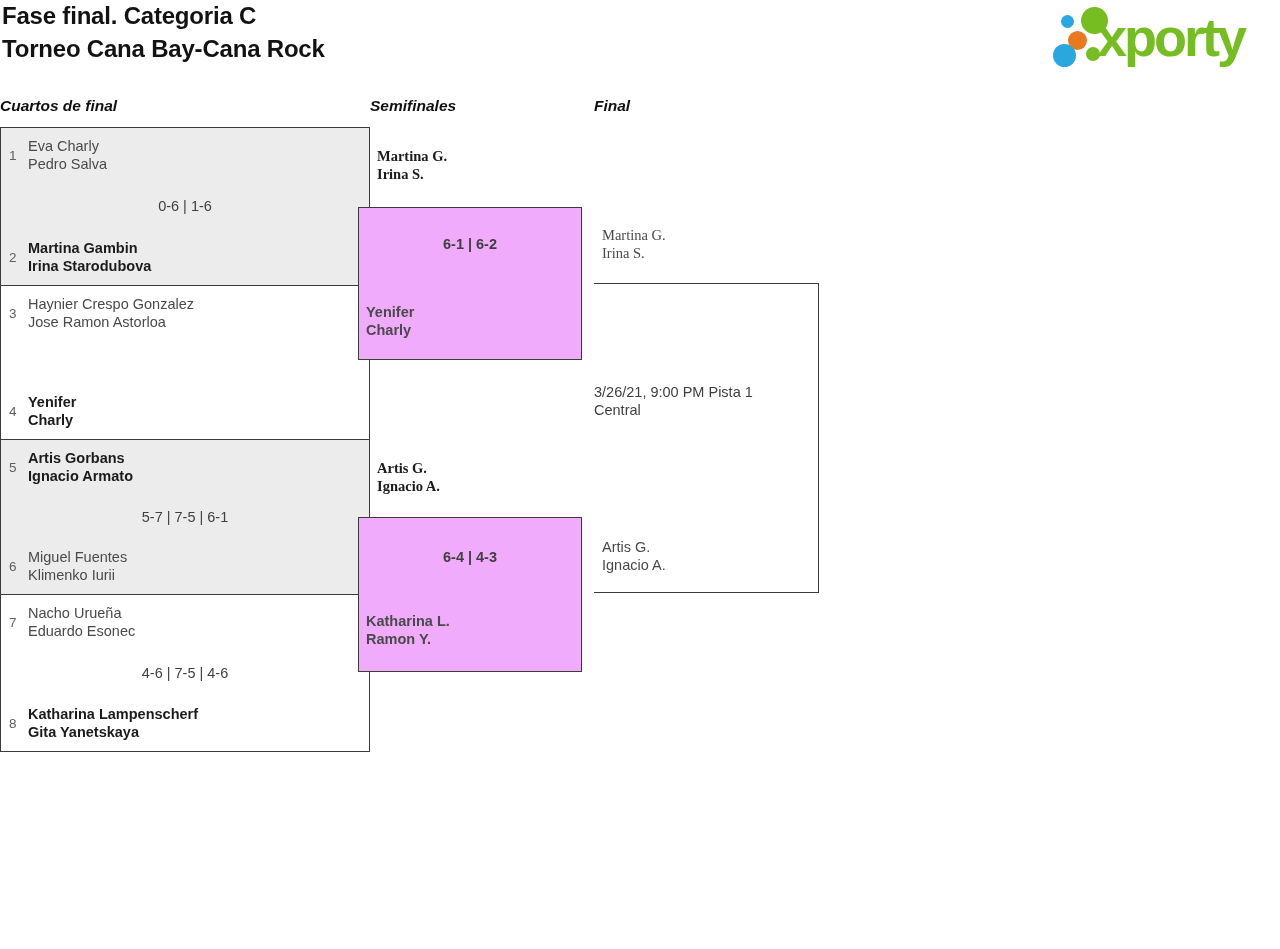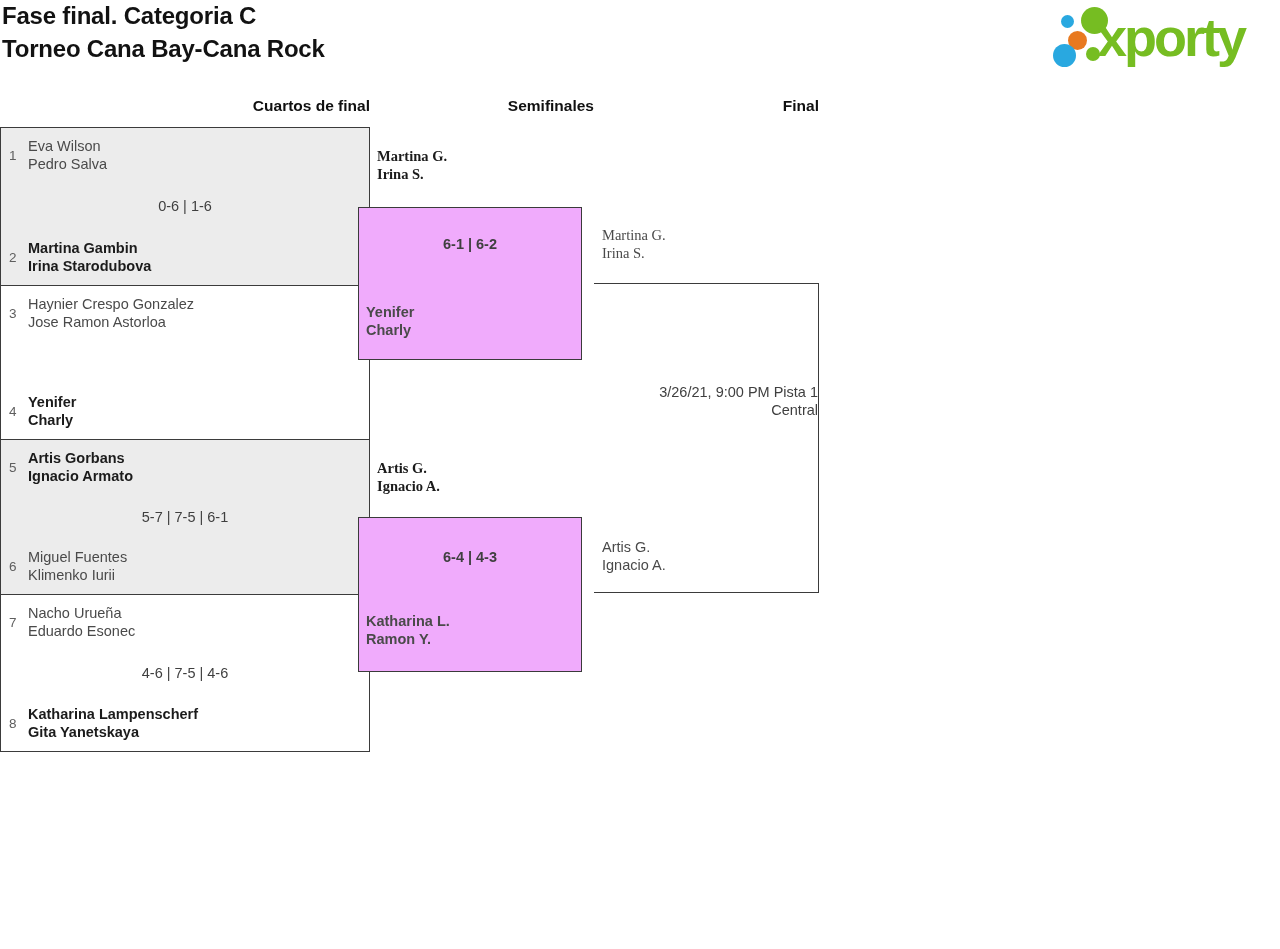--- a/index.html
+++ b/index.html
@@ -40,24 +40,25 @@
     font-size: 54px;
     line-height: 62px;
     font-weight: 700;
     letter-spacing: -3px;
   }
 
   
   .col-header {
     position: absolute;
     top: 97px;
-    text-align: right;
+    text-align: left;
     font-size: 15.5px;
     font-weight: 700;
     color: #101010;
+    font-style: italic;
   }
   .col-header.qf { left: 0;     width: 370px; }
   .col-header.sf { left: 370px; width: 224px; }
   .col-header.fi { left: 594px; width: 225px; }
 
   
   .qf-container {
     position: absolute;
     left: 0; top: 127px;
     width: 370px; height: 625px;
@@ -150,21 +151,21 @@
     width: 225px; height: 310px;
     border-top: 1px solid #3b3b3b;
     border-right: 1px solid #3b3b3b;
     border-bottom: 1px solid #3b3b3b;
     box-sizing: border-box;
   }
   .final-schedule {
     position: absolute;
     top: 99px;
     width: 100%;
-    text-align: right;
+    text-align: left;
     font-size: 14.5px;
     line-height: 18px;
     color: #3f3f3f;
   }
   .fi-bottom-team {
     position: absolute;
     left: 8px; top: 254px;
     display: flex;
     flex-direction: column;
   }
@@ -191,21 +192,21 @@
   <div class="col-header qf">Cuartos de final</div>
   <div class="col-header sf">Semifinales</div>
   <div class="col-header fi">Final</div>
 
   <div class="qf-container">
 
     <div class="qf-match qf-m1 shaded">
       <div class="team-row">
         <span class="seed">1</span>
         <span class="names">
-          <span>Eva Wilson</span>
+          <span>Eva Charly</span>
           <span>Pedro Salva</span>
         </span>
       </div>
       <div class="score">0-6 | 1-6</div>
       <div class="team-row winner">
         <span class="seed">2</span>
         <span class="names">
           <span>Martina Gambin</span>
           <span>Irina Starodubova</span>
         </span>

